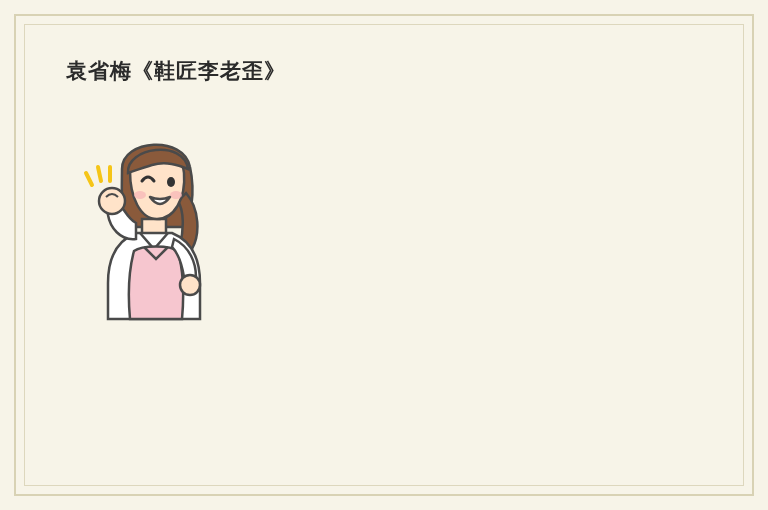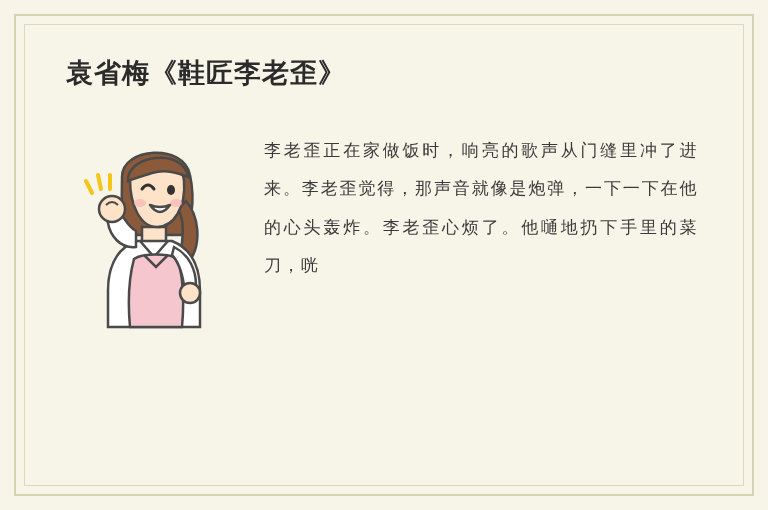--- a/index.html
+++ b/index.html
@@ -42,23 +42,23 @@
   .content {
     position: absolute;
     left: 24px;
     top: 24px;
     right: 24px;
     bottom: 24px;
     box-sizing: border-box;
     padding: 34px 36px 0 36px;
   }
   .title {
-    font-size: 27px;
+    font-size: 21px;
     color: #2b2b2b;
-    font-family: Liberation Mono, monospace;
+    font-family: Liberation Serif, serif;
     letter-spacing: 1px;
     line-height: 1.3;
     margin: 0 0 0 6px;
     white-space: nowrap;
   }
   .body-area {
     display: flex;
     margin-top: 38px;
     align-items: flex-start;
   }
@@ -132,17 +132,16 @@
           <path d="M62 116 C46 118 36 104 34 92 C32 82 40 76 46 82 C50 86 54 96 62 100 Z" fill="#ffffff" stroke="#4a4a4a" stroke-width="2.5"></path>
 
           <circle cx="38" cy="78" r="13" fill="#ffe3c9" stroke="#4a4a4a" stroke-width="2.5"></circle>
           <path d="M32 74 q6 -6 12 0" fill="none" stroke="#4a4a4a" stroke-width="2"></path>
 
           <path d="M100 116 C116 124 122 140 122 154 C122 162 112 162 110 154 C108 142 104 130 98 124 Z" fill="#ffffff" stroke="#4a4a4a" stroke-width="2.5"></path>
           <circle cx="116" cy="162" r="10" fill="#ffe3c9" stroke="#4a4a4a" stroke-width="2.5"></circle>
         </svg>
       </div>
 
-      <div class="article">李老歪正在家做饭时，响亮的歌声从门缝里冲了进来。李老歪觉得，那声音就像是炮弹，一下一下在他的心头轰炸。李老歪心烦了。他嗵地扔下手里的菜刀，咣</div>
 
     </div>
   </div>
 </div>
 
 </body></html>

